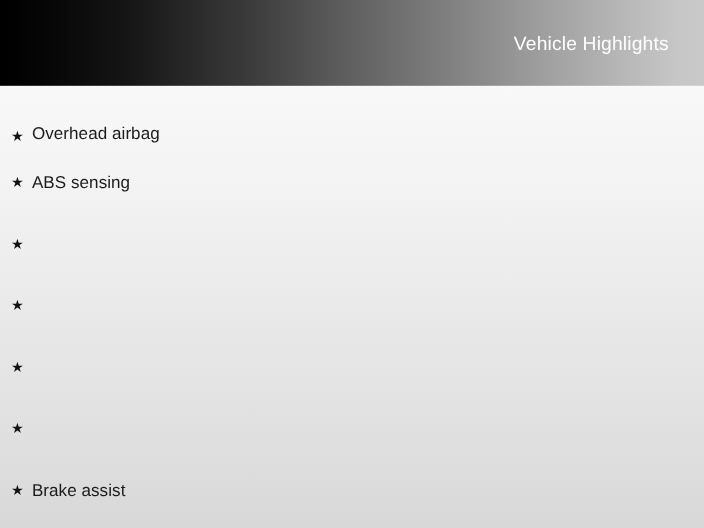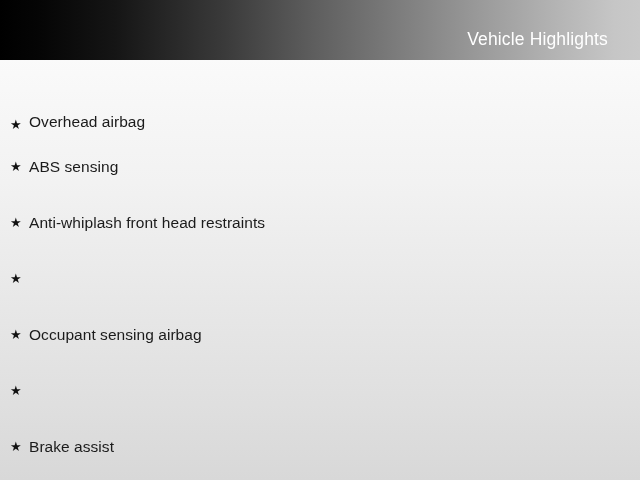--- a/index.html
+++ b/index.html
@@ -19,21 +19,21 @@
     height: 480px;
     box-sizing: border-box;
     background: linear-gradient(to bottom, #fdfdfd 0%, #fafafa 12%, #f2f2f2 38%, #e8e8e8 62%, #e0e0e0 82%, #d8d8d8 100%);
   }
   
   #header-bar {
     position: absolute;
     left: 0;
     top: 0;
     width: 640px;
-    height: 60px;
+    height: 78px;
     background: linear-gradient(to right,
         #000000 0%,
         #050505 6%,
         #151515 18%,
         #3a3a3a 35%,
         #5e5e5e 49%,
         #7c7c7c 62%,
         #9a9a9a 75%,
         #b4b4b4 87%,
         #c6c6c6 96%,
@@ -108,28 +108,26 @@
     <li class="highlight-item">
       <span class="star-bullet">★</span>
       <span class="highlight-label">Overhead airbag</span>
     </li>
     <li class="highlight-item">
       <span class="star-bullet">★</span>
       <span class="highlight-label">ABS sensing</span>
     </li>
     <li class="highlight-item">
       <span class="star-bullet">★</span>
-      <span class="highlight-label">Anti-whiplash front head restraints</span>
     </li>
     <li class="highlight-item">
       <span class="star-bullet">★</span>
     </li>
     <li class="highlight-item">
       <span class="star-bullet">★</span>
-      <span class="highlight-label">Occupant sensing airbag</span>
     </li>
     <li class="highlight-item">
       <span class="star-bullet">★</span>
     </li>
     <li class="highlight-item">
       <span class="star-bullet">★</span>
       <span class="highlight-label">Brake assist</span>
     </li>
   </ul>
 

